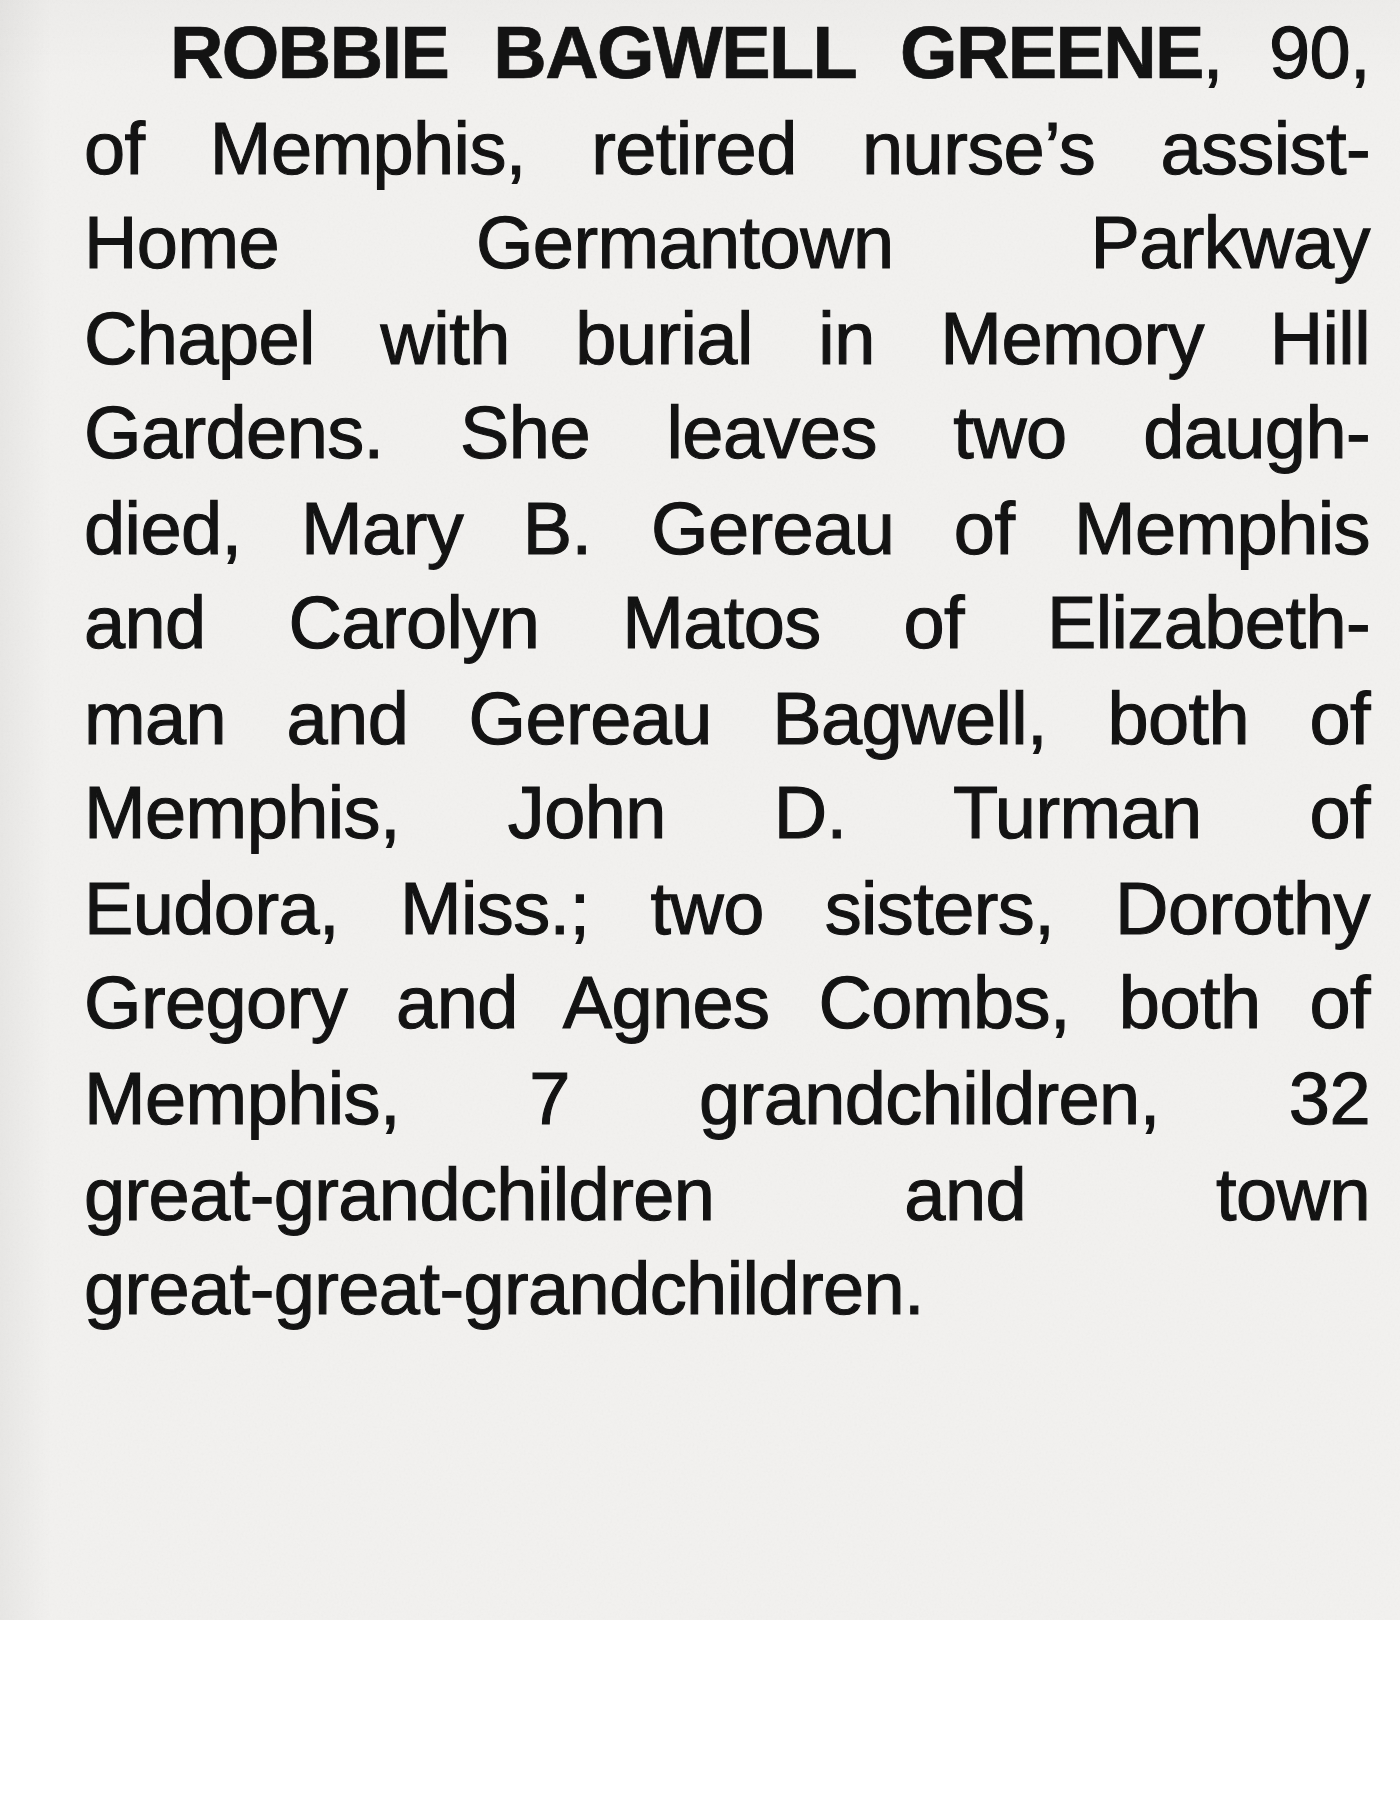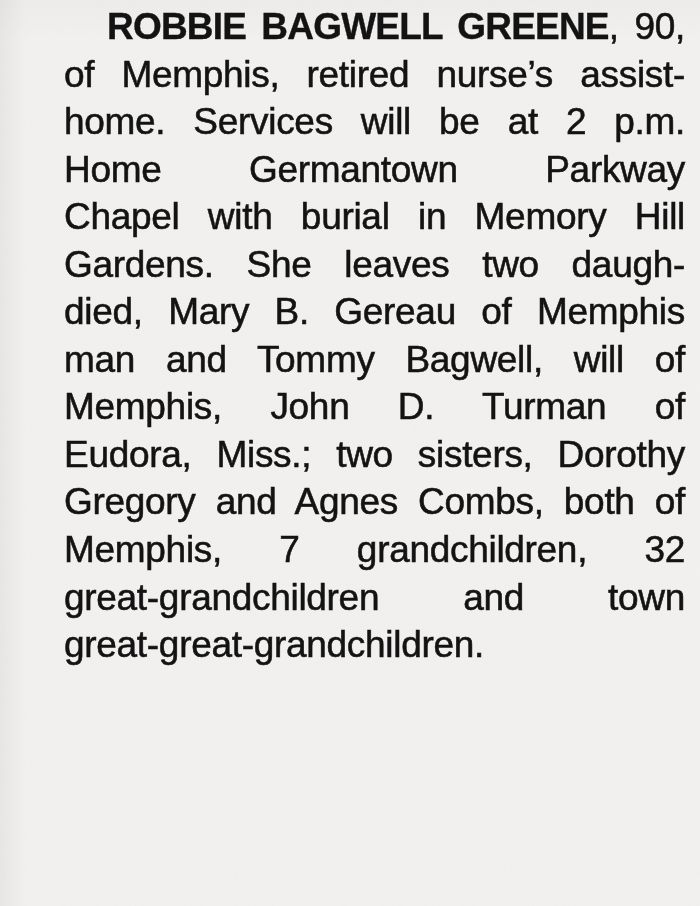--- a/index.html
+++ b/index.html
@@ -2,23 +2,23 @@
 <html style="--paper: #f2f1ef; --ink: #131313;"><head>
 <meta charset="utf-8">
 <style>
   html, body {
     margin: 0;
     padding: 0;
   }
   .page {
     position: relative;
     width: 700px;
-    height: 906px;
+    height: 810px;
     box-sizing: border-box;
-    padding: 3px 15px 0 64px;
+    padding: 3px 15px 0 42px;
     background:
       linear-gradient(90deg, rgba(0,0,0,0.045) 0px, rgba(0,0,0,0.0) 26px),
       linear-gradient(180deg, rgba(0,0,0,0.02) 0px, rgba(0,0,0,0.0) 40px);
     background-color: var(--paper, #f2f1ef);
     overflow: hidden;
     font-family: "Liberation Sans", "DejaVu Sans", sans-serif;
     color: var(--ink, #131313);
   }
   .line {
     margin: 0;
@@ -54,26 +54,26 @@
 </style>
 </head>
 <body>
 
 <div class="page">
 
   <p class="line first-line"><span class="deceased-name">ROBBIE BAGWELL GREENE</span><span>, 90,</span></p>
 
   <div>
       <p class="line">of Memphis, retired nurse’s assist-</p>
-      <p class="line">home. Services will be at 2 p.m.</p>
       <p class="line">Home Germantown Parkway</p>
       <p class="line">Chapel with burial in Memory Hill</p>
       <p class="line">Gardens. She leaves two daugh-</p>
       <p class="line">died, Mary B. Gereau of Memphis</p>
-      <p class="line">man and Tommy Bagwell, will of</p>
+      <p class="line">and Carolyn Matos of Elizabeth-</p>
+      <p class="line">man and Gereau Bagwell, both of</p>
       <p class="line">Memphis, John D. Turman of</p>
       <p class="line">Eudora, Miss.; two sisters, Dorothy</p>
       <p class="line">Gregory and Agnes Combs, both of</p>
       <p class="line">Memphis, 7 grandchildren, 32</p>
       <p class="line">great-grandchildren and town</p>
       <p class="line last">great-great-grandchildren.</p>
     </div>
 
   <svg class="grain" xmlns="http://www.w3.org/2000/svg" width="700" height="906">
     <filter id="noiseF">

